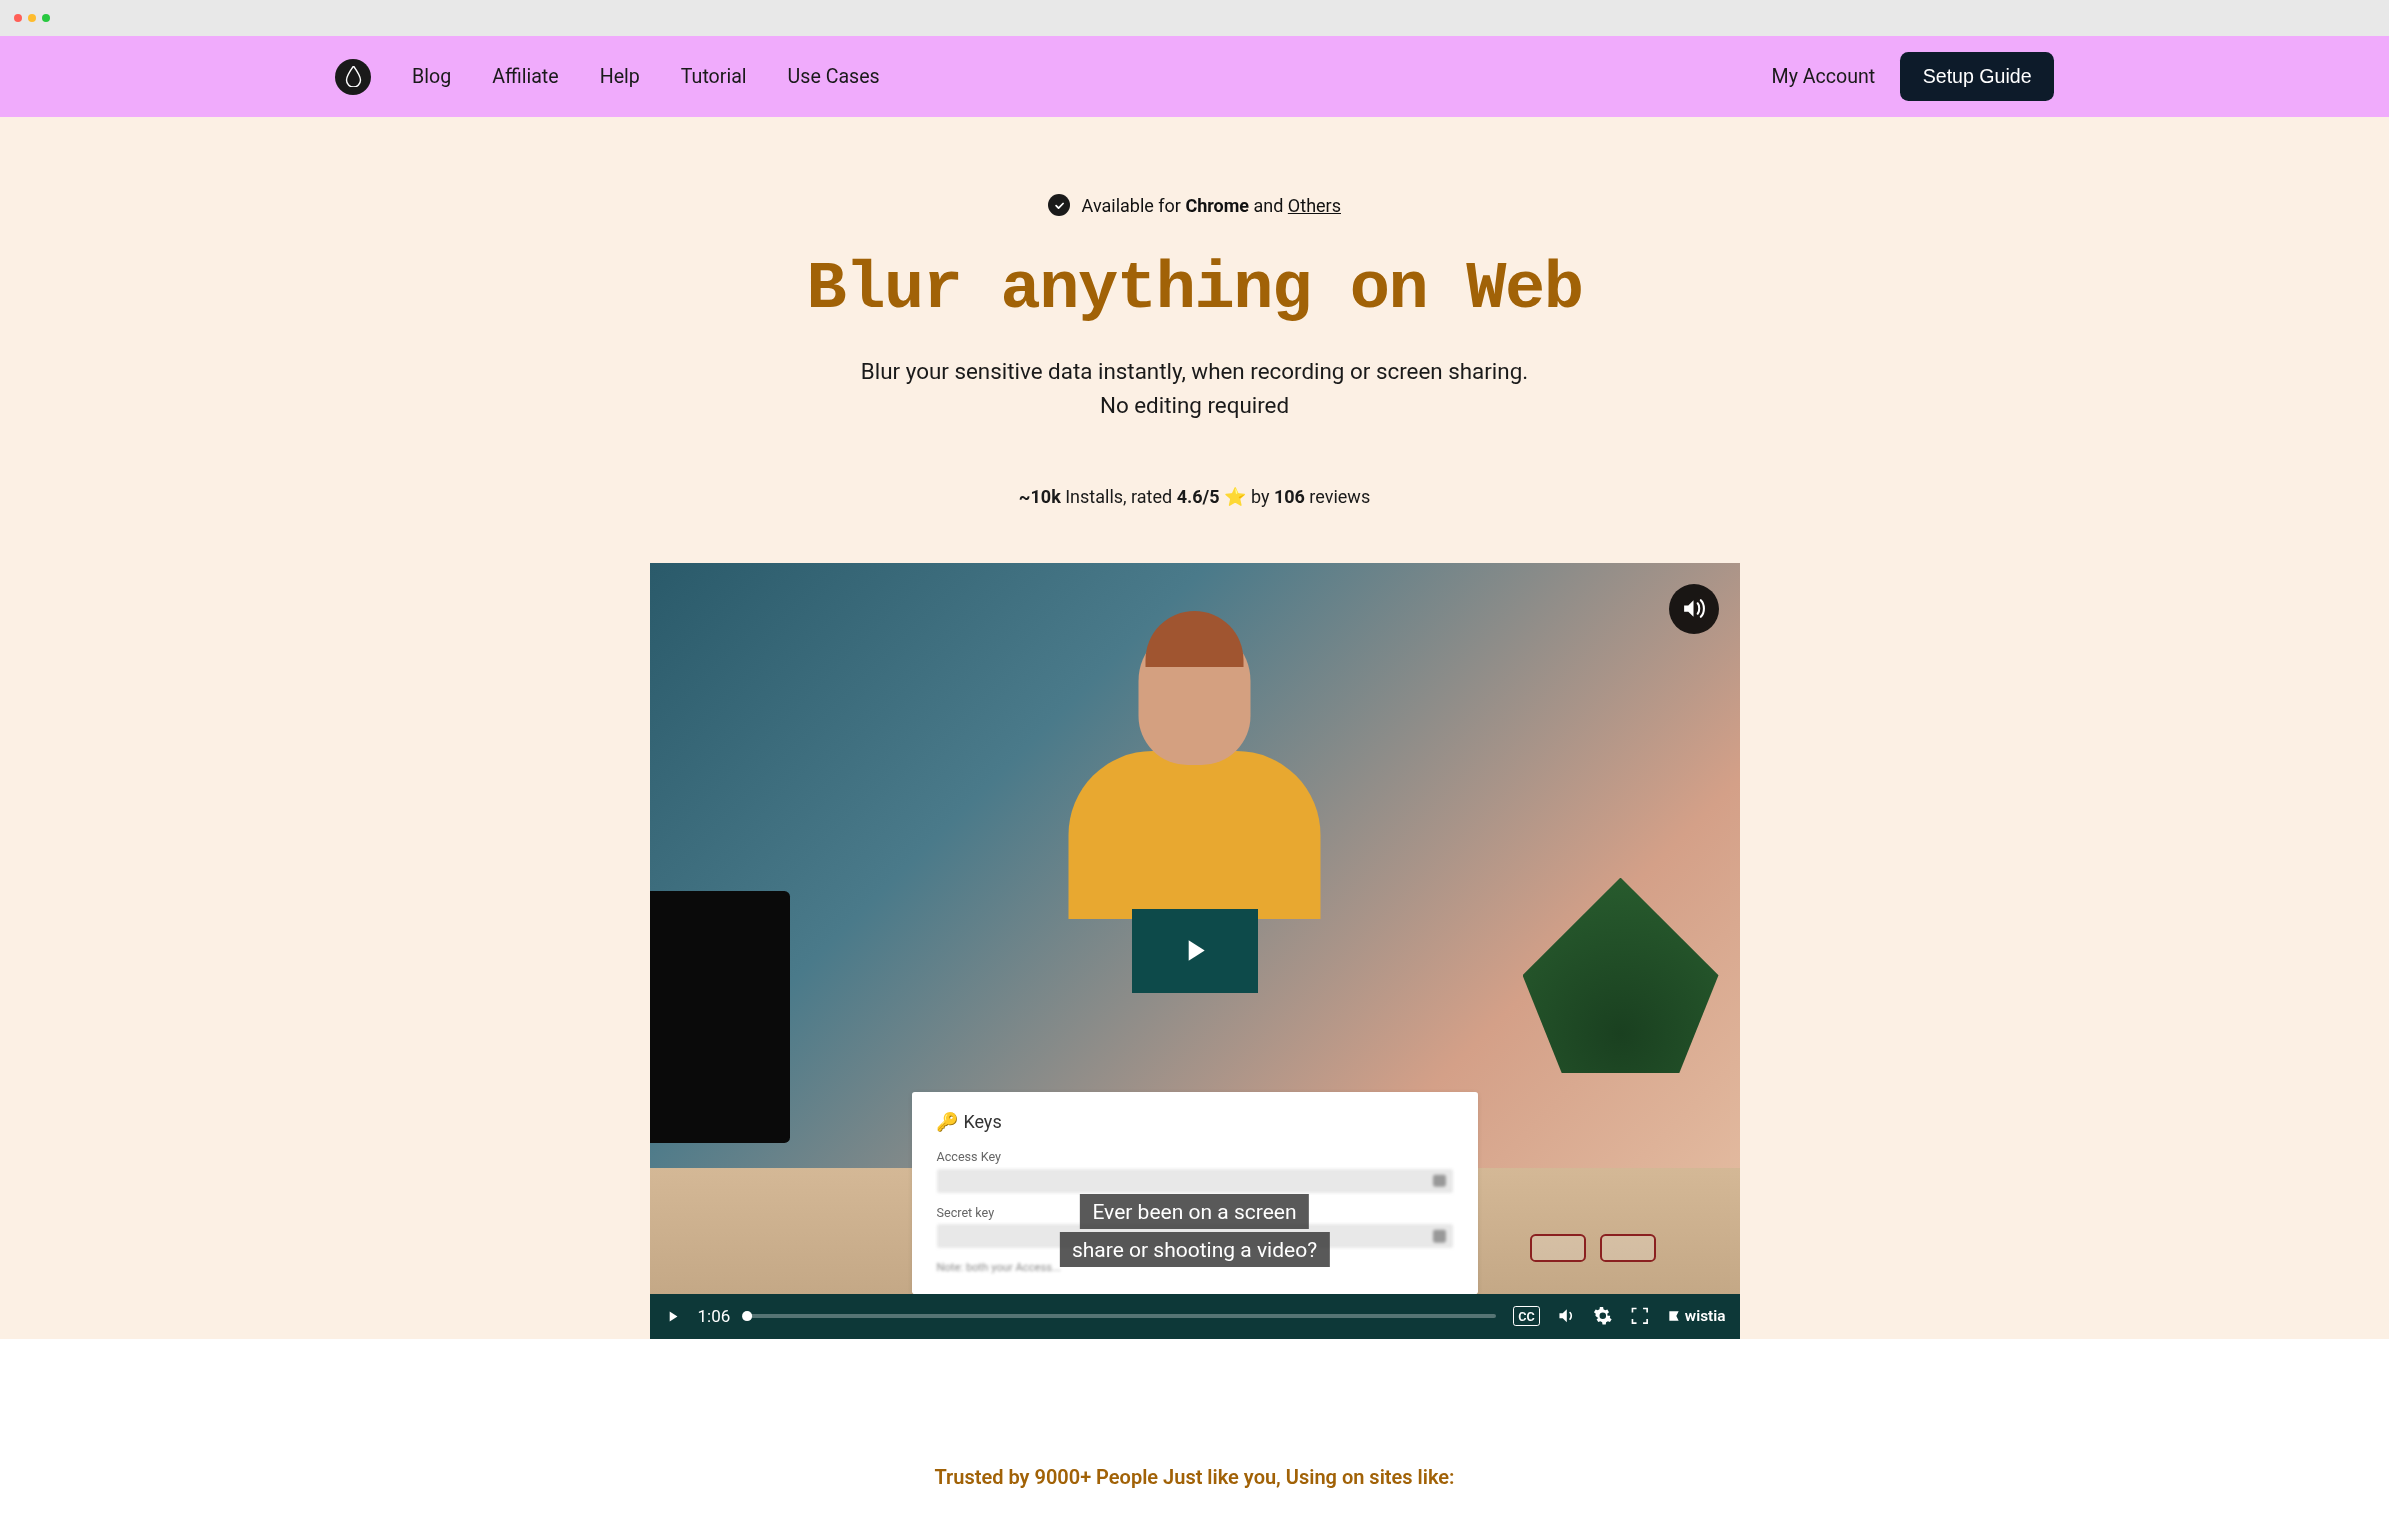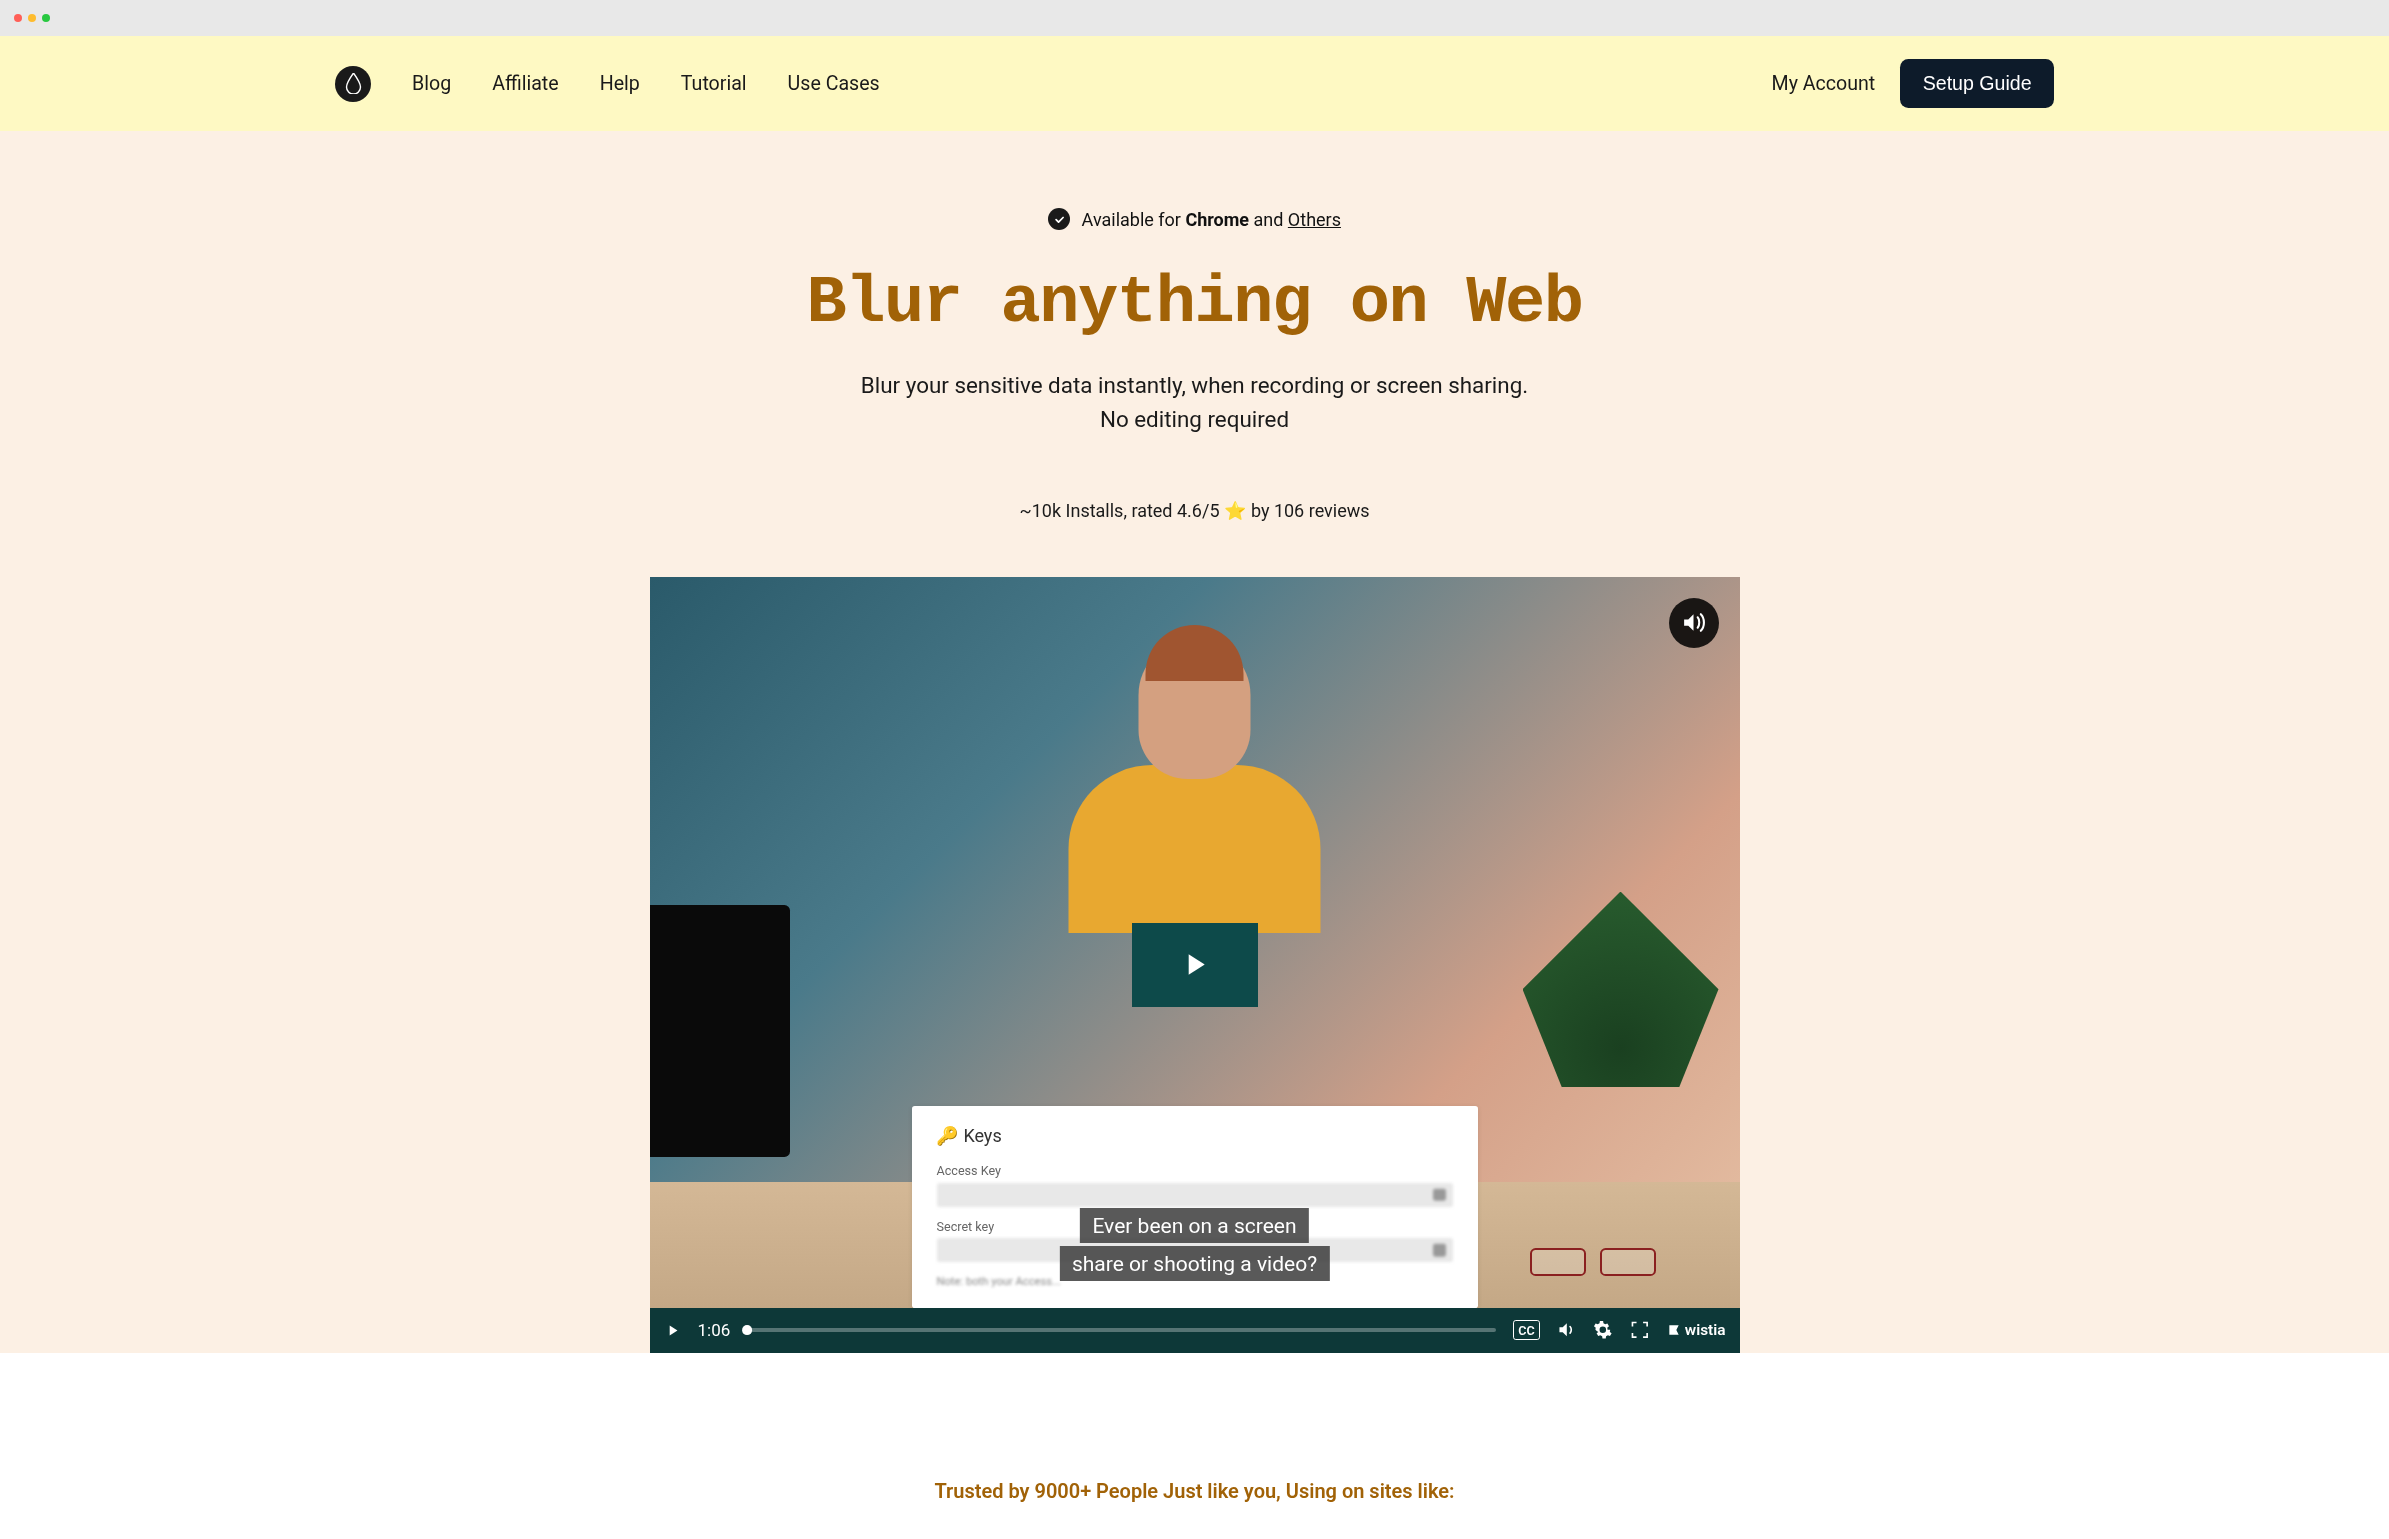--- a/index.html
+++ b/index.html
@@ -23,22 +23,22 @@
     .traffic-light {
       width: 8.4px;
       height: 8.4px;
       border-radius: 50%;
     }
     .tl-red { background: #ff5f57; }
     .tl-yellow { background: #febc2e; }
     .tl-green { background: #28c840; }
     
     .navbar {
-      height: 95px;
-      background: #fef9c3;
+      height: 81px;
+      background: #f0abfc;
       display: flex;
       align-items: center;
       padding: 0 335px;
       justify-content: space-between;
     }
     .nav-left {
       display: flex;
       align-items: center;
       gap: 41px;
     }
@@ -143,21 +143,21 @@
       color: #1a1a1a;
       cursor: pointer;
       font-weight: 500;
     }
     .stats-line {
       font-size: 18px;
       color: #1a1a1a;
       margin-bottom: 56px;
     }
     .stats-line .bold {
-      font-weight: 400;
+      font-weight: 700;
     }
     
     .video-container {
       width: 1090px;
       height: 776px;
       margin: 0 auto;
       position: relative;
       background: linear-gradient(135deg, #2a5a6a 0%, #4a7a8a 30%, #d4a088 70%, #e8c4a8 100%);
       overflow: hidden;
     }

